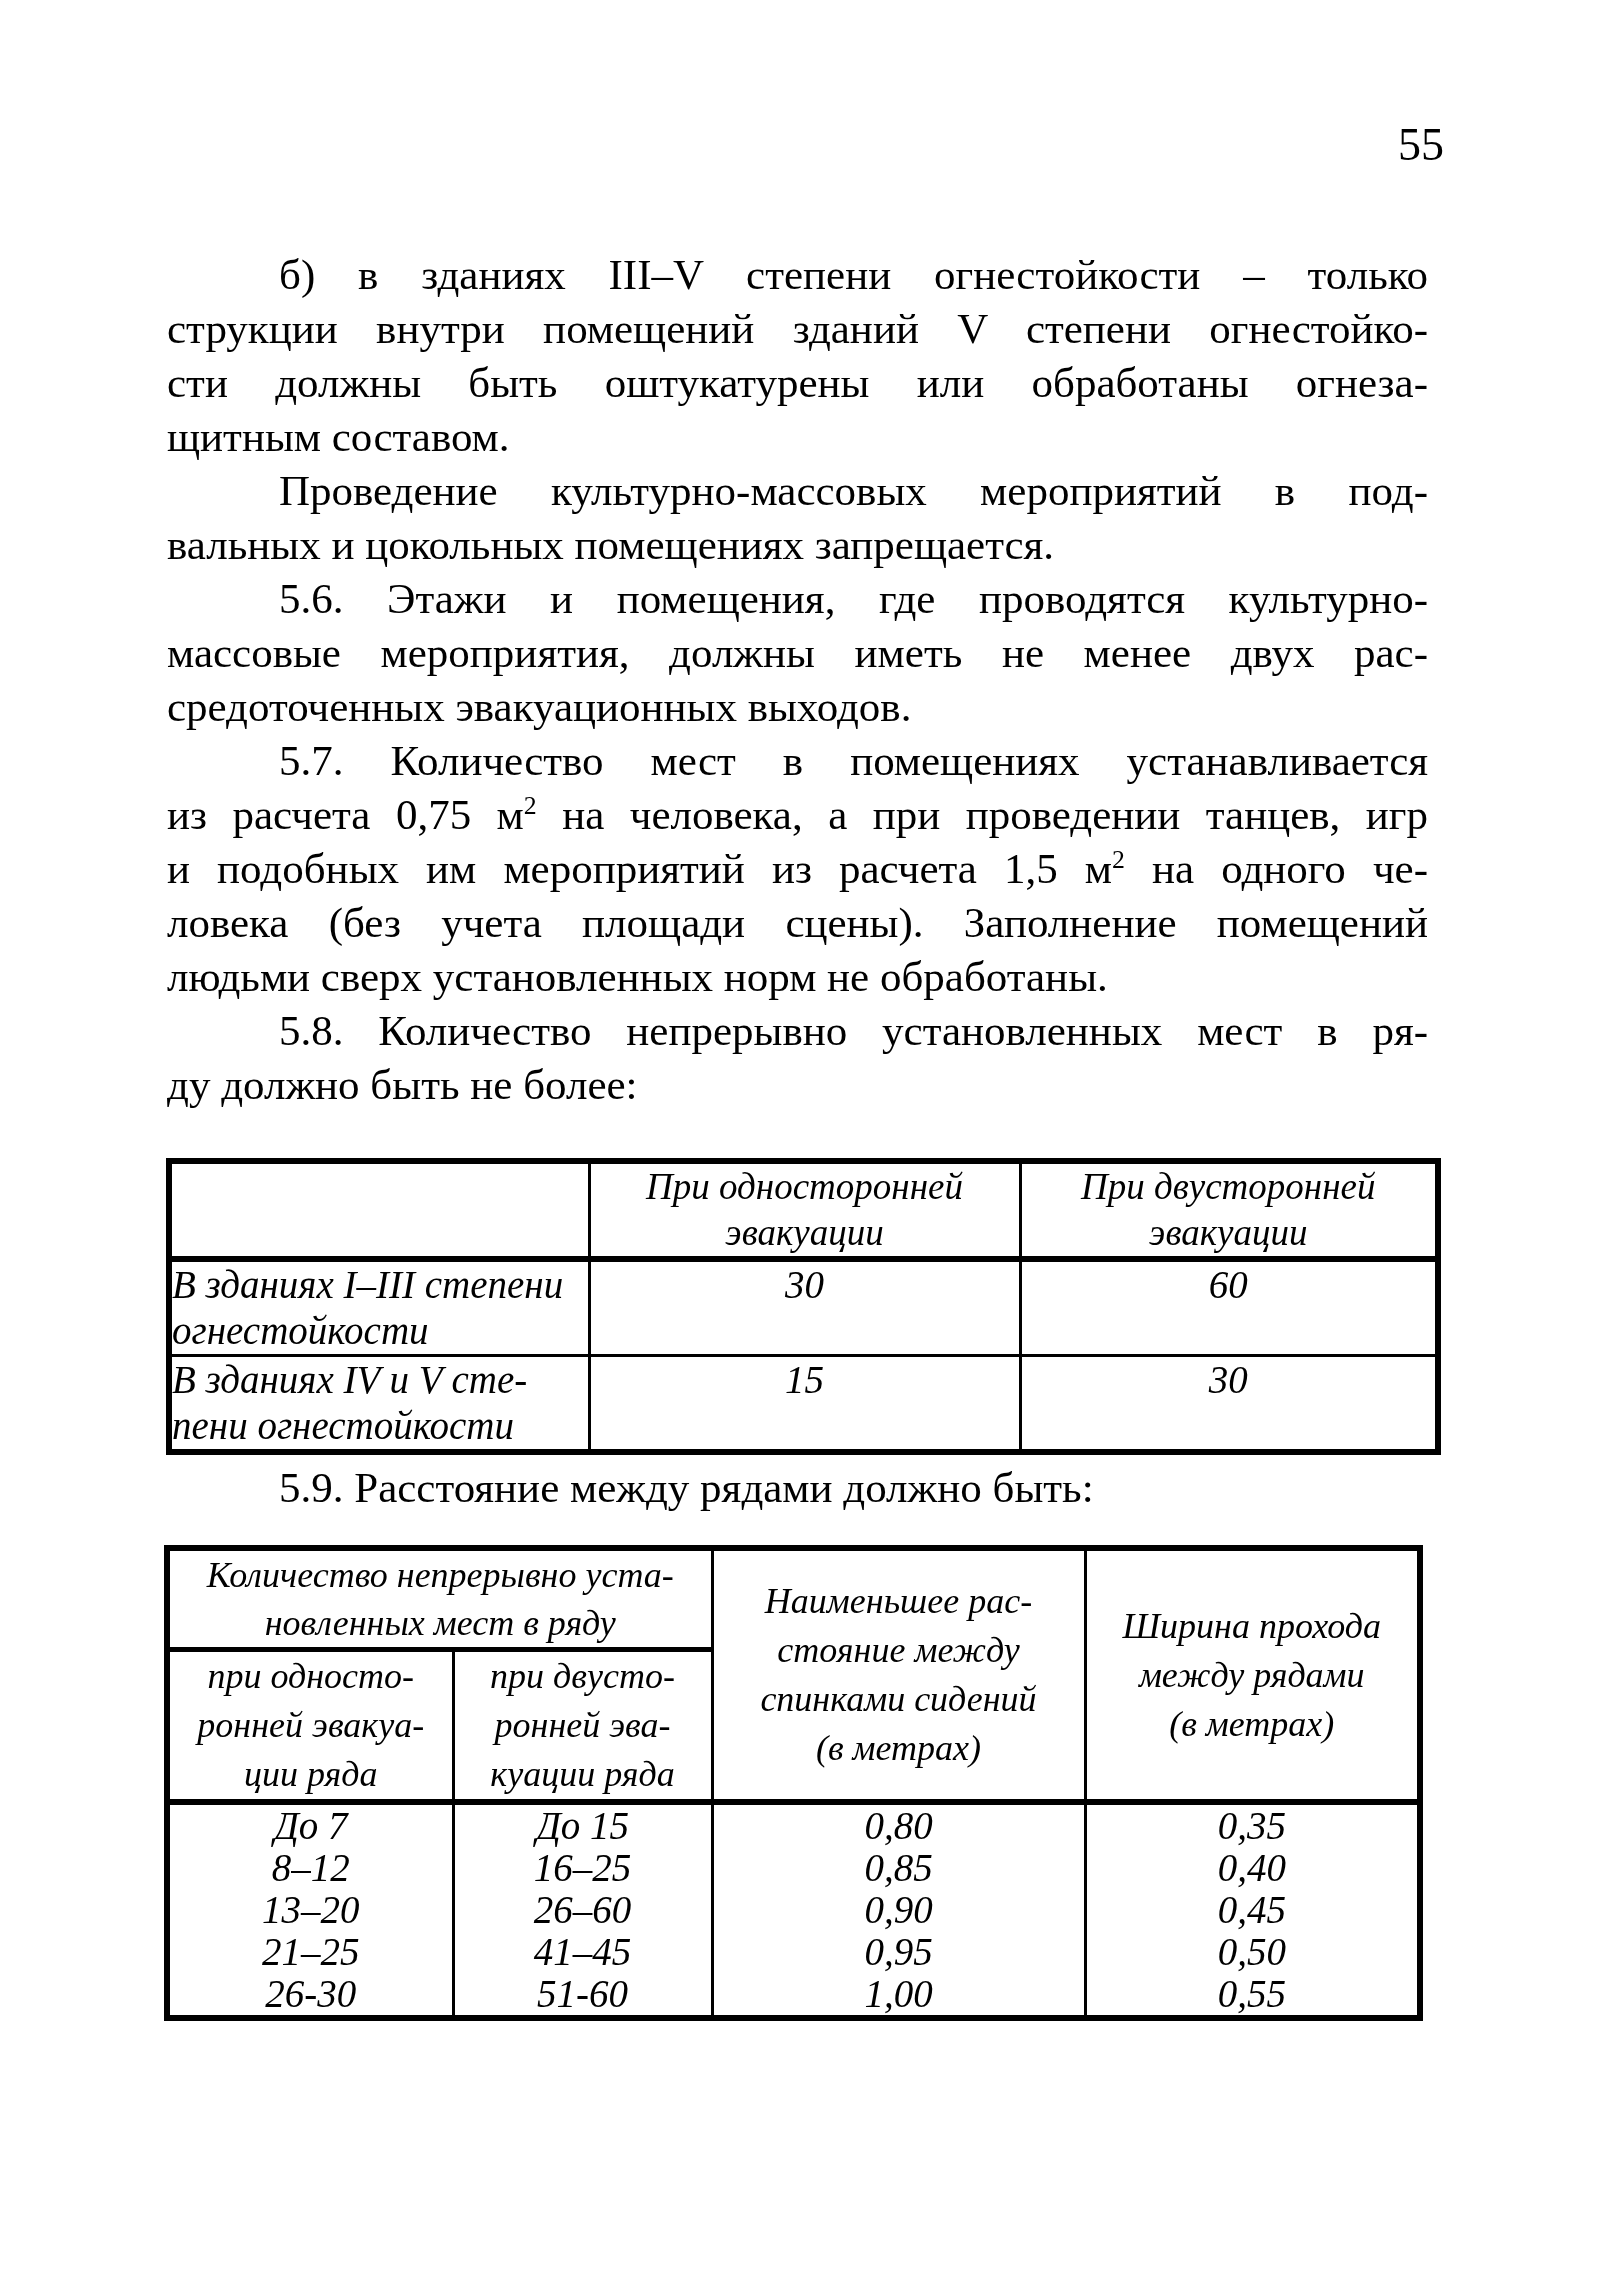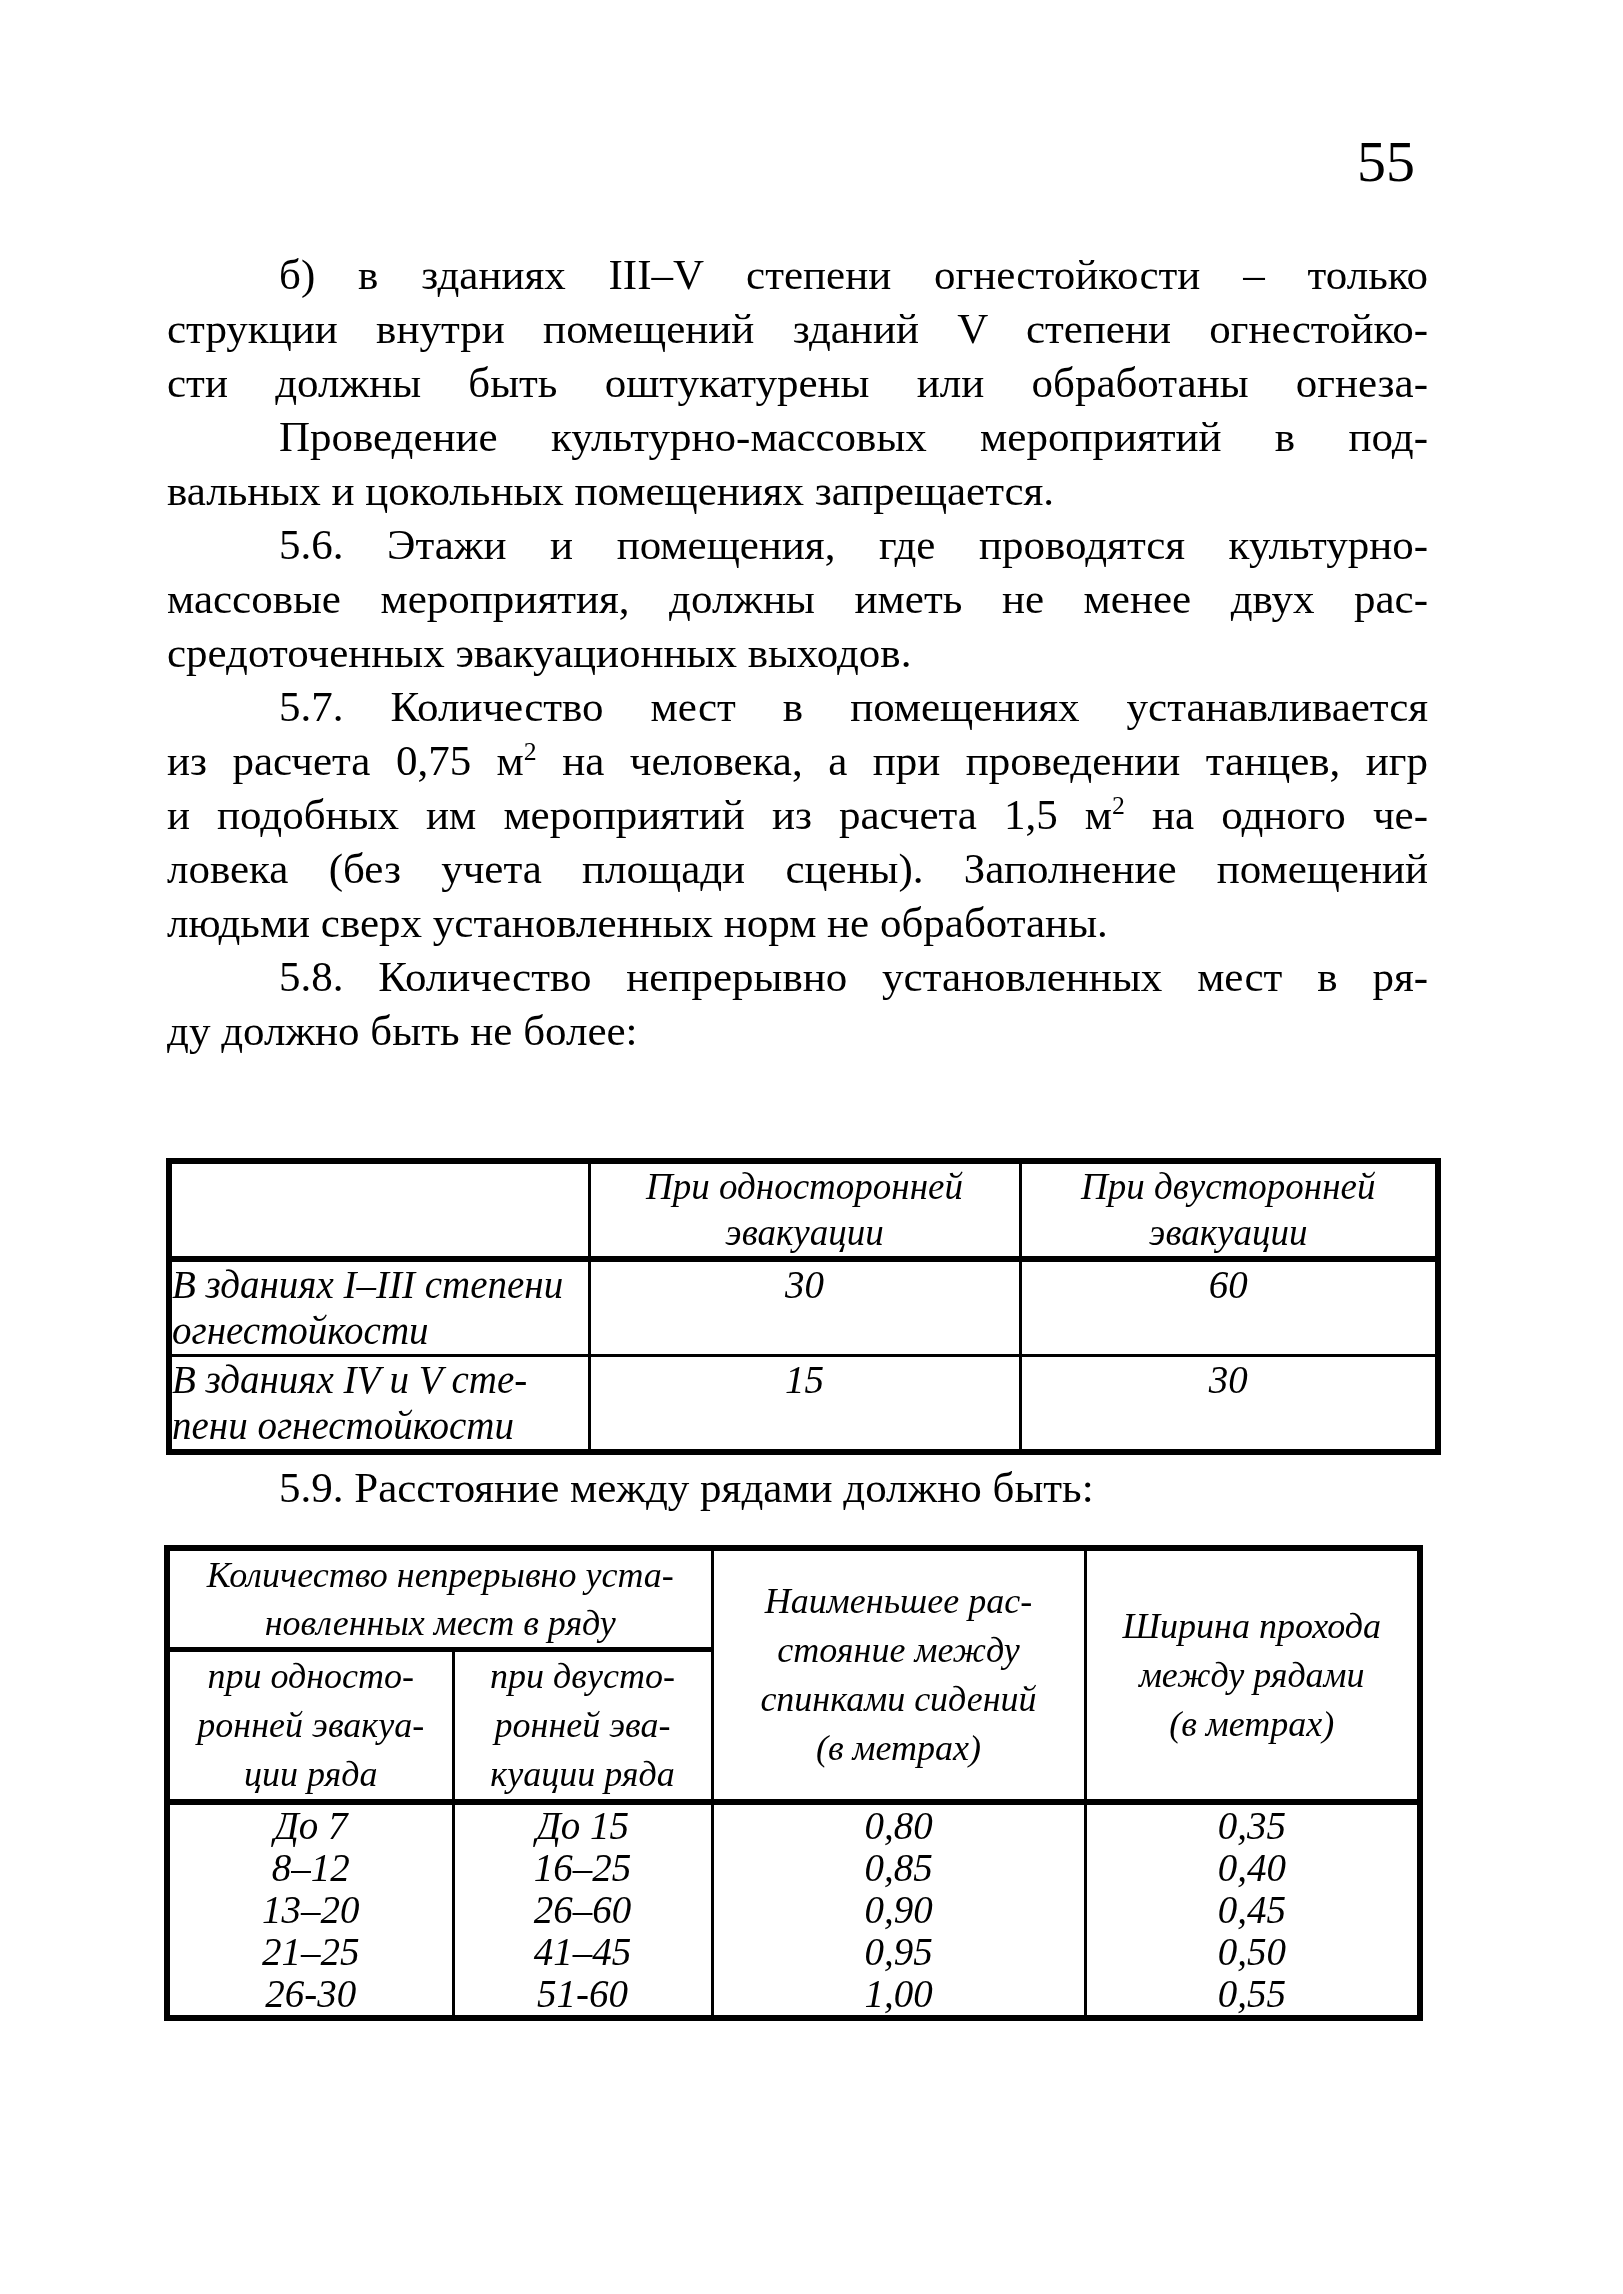--- a/index.html
+++ b/index.html
@@ -6,22 +6,22 @@
   .page{
     position:relative;
     width:1623px;height:2295px;
     background:#ffffff;
     color:#000;
     font-family:"Liberation Serif","DejaVu Serif",serif;
     overflow:hidden;
   }
   
   .page-number{
-    position:absolute;top:128px;left:1357px;width:87px;
-    font-size:58px;text-align:left;
+    position:absolute;top:118px;left:1357px;width:87px;
+    font-size:46px;text-align:right;
   }
   
   .text-block{
     position:absolute;left:167px;top:216px;width:1261px;
     font-size:43px;line-height:54px;margin-top:32px;
   }
   .line{
     height:54px;
     text-align:justify;
     text-align-last:justify;
@@ -91,20 +91,21 @@
 <body>
 
 <div class="page">
 
   <div class="page-number">55</div>
 
   <div class="text-block">
       <div class="line first">б) в зданиях III–V степени огнестойкости – только</div>
       <div class="line">струкции внутри помещений зданий V степени огнестойко-</div>
       <div class="line">сти должны быть оштукатурены или обработаны огнеза-</div>
+      <div class="line last">щитным составом.</div>
       <div class="line first">Проведение культурно-массовых мероприятий в под-</div>
       <div class="line last">вальных и цокольных помещениях запрещается.</div>
       <div class="line first">5.6. Этажи и помещения, где проводятся культурно-</div>
       <div class="line">массовые мероприятия, должны иметь не менее двух рас-</div>
       <div class="line last">средоточенных эвакуационных выходов.</div>
       <div class="line first">5.7. Количество мест в помещениях устанавливается</div>
       <div class="line">из расчета 0,75 м<sup>2</sup> на человека, а при проведении танцев, игр</div>
       <div class="line">и подобных им мероприятий из расчета 1,5 м<sup>2</sup> на одного че-</div>
       <div class="line">ловека (без учета площади сцены). Заполнение помещений</div>
       <div class="line last">людьми сверх установленных норм не обработаны.</div>

